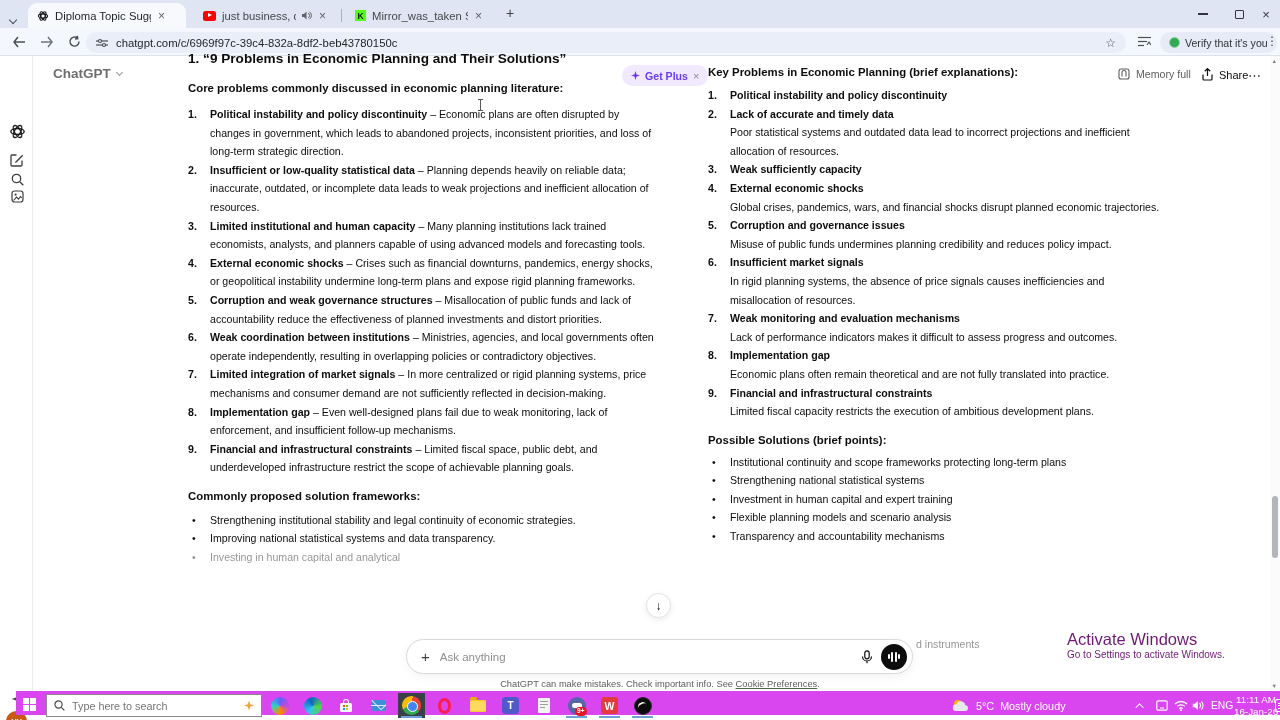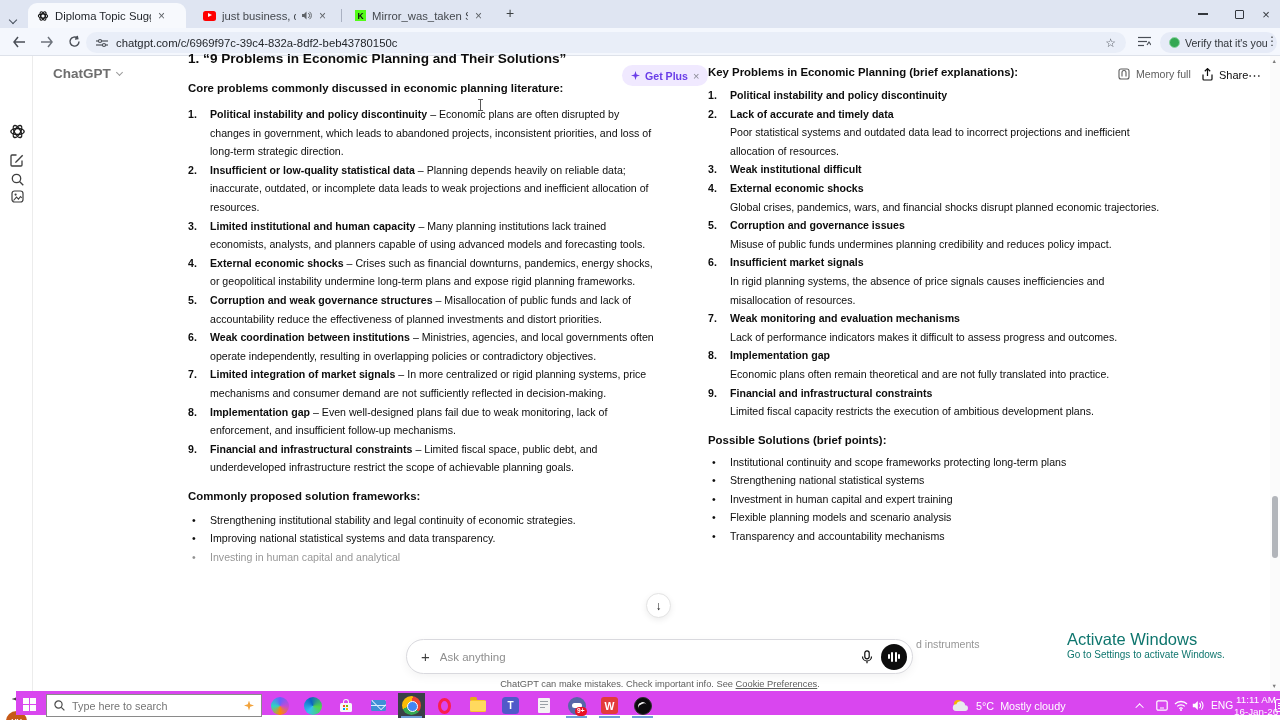--- a/index.html
+++ b/index.html
@@ -70,21 +70,21 @@
   .scrollbtn { position:absolute; left:646px; top:593px; width:25px; height:25px; border-radius:50%; background:#fff; border:1px solid #e3e3e3; box-shadow:0 2px 6px rgba(0,0,0,.08); display:flex; align-items:center; justify-content:center; font-size:12px; color:#0d0d0d; }
   .composer { position:absolute; left:406px; top:639px; width:507px; height:35px; background:#fff; border:1px solid #d9d9de; border-radius:18px; box-shadow:0 3px 10px rgba(0,0,0,.05); display:flex; align-items:center; padding:0 5px 0 14px; }
   .plus { font-size:15px; color:#3f3f3f; margin-right:10px; }
   .ask { flex:1; border:none; outline:none; background:transparent; font-family:"Liberation Sans",sans-serif; font-size:11.5px; color:#2b2b2b; }
   .ask::placeholder { color:#8f8f8f; }
   .micw { margin-right:8px; display:flex; }
   .voice { width:26px; height:26px; border-radius:50%; background:#0d0d0d; display:flex; align-items:center; justify-content:center; gap:1.6px; }
   .vb { width:2px; background:#fff; border-radius:1px; }
   .footer { position:absolute; left:360px; top:679px; width:600px; text-align:center; font-size:9.3px; color:#5d5d5d; }
   .footer u { text-decoration:underline; }
-  .watermark { position:absolute; left:1067px; top:629px; color:#0f766e; }
+  .watermark { position:absolute; left:1067px; top:629px; color:#701a75; }
   .wm1 { font-size:16.5px; line-height:20px; }
   .wm2 { font-size:10px; }
 
   .pagebar { position:absolute; right:0; top:56px; width:10px; height:635px; background:#fbfbfb; }
   .pb-thumb { position:absolute; left:2px; top:440px; width:6px; height:62px; background:#b2b5ba; border-radius:3px; }
   .pb-ar { position:absolute; left:1.5px; font-size:5.5px; color:#7c7c7c; }
 
   .ibeam { position:absolute; left:477px; top:99px; width:7px; height:12px; opacity:.8; }
   .ibeam i { position:absolute; left:3px; top:0; width:1.4px; height:12px; background:#2f2f2f; }
   .ibeam:before,.ibeam:after { content:""; position:absolute; left:1px; width:5.4px; height:1.4px; background:#2f2f2f; }
@@ -372,21 +372,21 @@
       <li class="pli">
         <span class="num">2.</span>
         <div class="txt">
           <div><b>Lack of accurate and timely data</b></div>
           <div>Poor statistical systems and outdated data lead to incorrect projections and inefficient allocation of resources.</div>
         </div>
       </li>
       <li class="pli">
         <span class="num">3.</span>
         <div class="txt">
-          <div><b>Weak institutional difficult</b></div>
+          <div><b>Weak sufficiently capacity</b></div>
         </div>
       </li>
       <li class="pli">
         <span class="num">4.</span>
         <div class="txt">
           <div><b>External economic shocks</b></div>
           <div>Global crises, pandemics, wars, and financial shocks disrupt planned economic trajectories.</div>
         </div>
       </li>
       <li class="pli">

